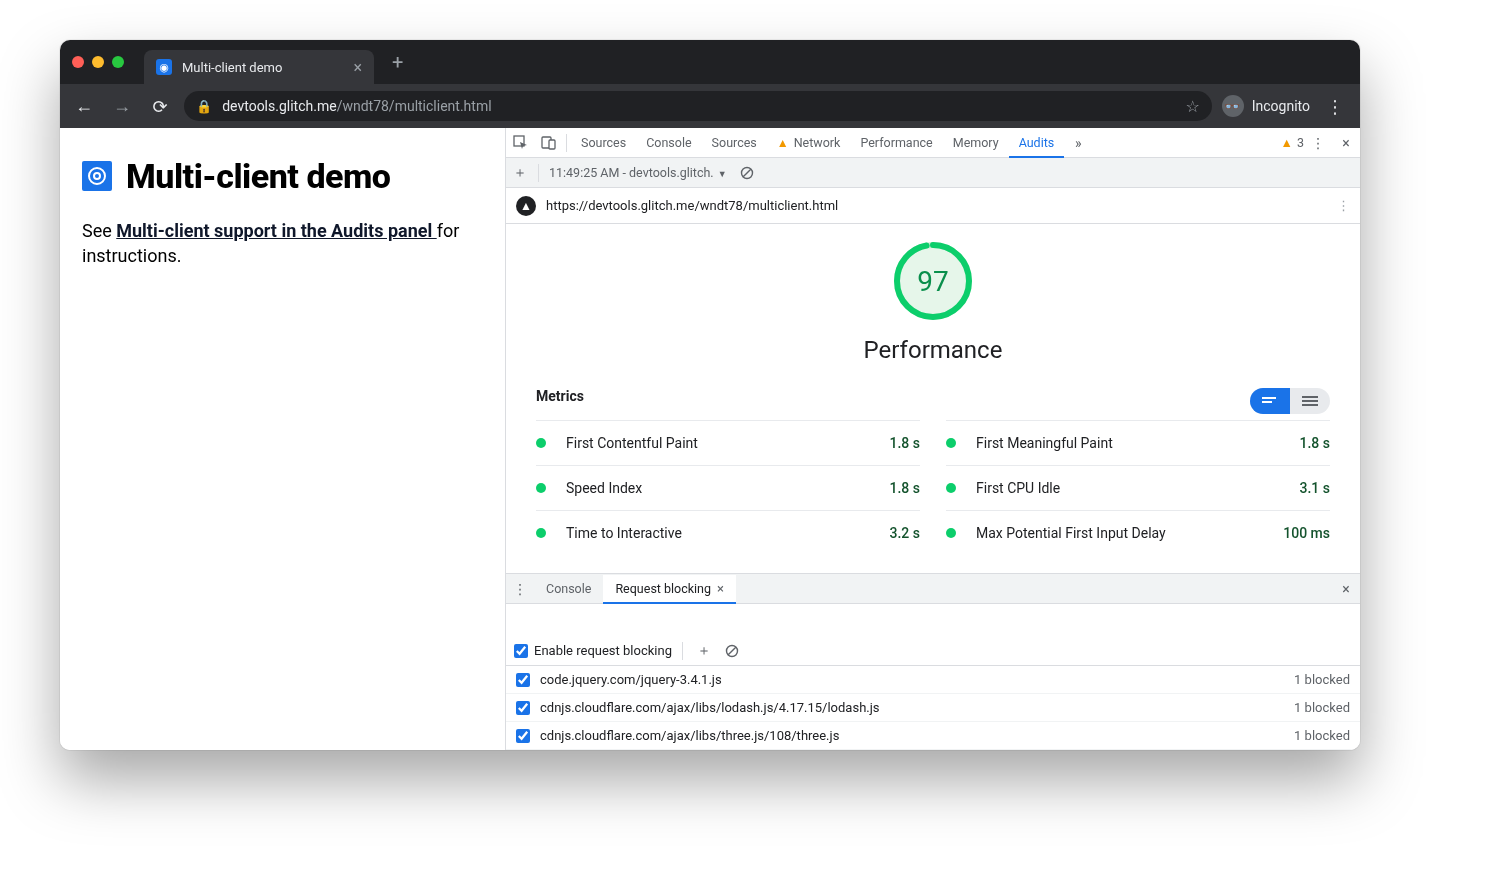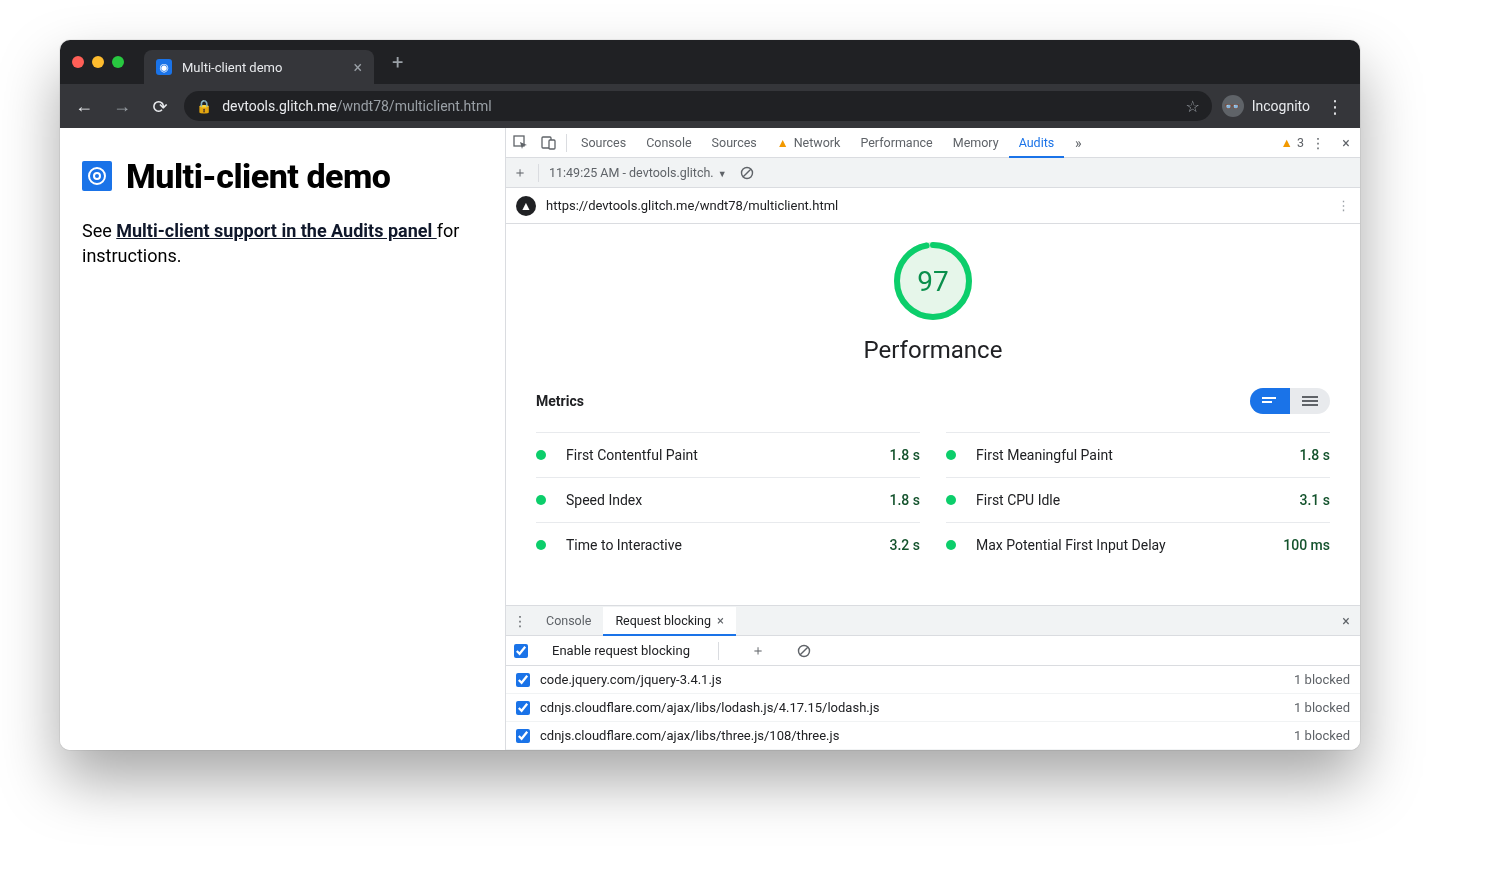--- a/index.html
+++ b/index.html
@@ -118,38 +118,38 @@
   
   .audits-body{flex:1;overflow:auto;padding:16px 30px 16px;}
   .gauge-wrap{display:flex;flex-direction:column;align-items:center;margin-bottom:24px;}
   .gauge{position:relative;width:82px;height:82px;}
   .gauge svg{transform:rotate(-90deg);}
   .gauge-bg{fill:#e6f6ea;}
   .gauge-track{stroke:#c8ead0;stroke-width:6;fill:none;}
   .gauge-fill{stroke:#0cce6b;stroke-width:6;fill:none;stroke-linecap:round;}
   .gauge-num{position:absolute;inset:0;display:flex;align-items:center;justify-content:center;font-size:28px;font-weight:400;color:#0a8f4c;}
   .gauge-label{margin-top:14px;font-size:24px;color:#202124;}
-  .metrics-head{display:flex;align-items:center;justify-content:space-between;margin:4px 0 18px;gap:16px;}
+  .metrics-head{display:flex;align-items:flex-start;justify-content:space-between;margin:4px 0 6px;gap:16px;}
   .metrics-title{font-size:14px;font-weight:700;color:#202124;}
   .view-toggle{display:flex;background:#e8eaed;border-radius:16px;overflow:hidden;}
   .view-toggle .vt{width:40px;height:26px;display:flex;align-items:center;justify-content:center;cursor:pointer;color:#5f6368;}
   .view-toggle .vt.active{background:#1a73e8;color:#fff;}
   .metrics-grid{display:grid;grid-template-columns:1fr 1fr;column-gap:26px;}
   .metric-row{display:flex;align-items:center;padding:14px 0;border-top:1px solid #e8eaed;font-size:14px;color:#202124;gap:20px;}
   .metric-dot{width:10px;height:10px;border-radius:50%;background:#0cce6b;flex-shrink:0;}
   .metric-name{flex:1;}
   .metric-val{color:#14532d;font-weight:500;white-space:nowrap;}
   
   .drawer{border-top:1px solid #dadce0;display:flex;flex-direction:column;}
   .drawer-tabs{height:30px;background:#f1f3f4;display:flex;align-items:center;border-bottom:1px solid #dadce0;font-size:12.5px;color:#5f6368;}
   .drawer-tabs .tabbtn{padding:0 12px;height:100%;display:flex;align-items:center;gap:6px;cursor:pointer;}
   .drawer-tabs .tabbtn.active{background:#fff;color:#202124;border-bottom:2px solid #1a73e8;margin-bottom:-1px;}
   .drawer-tabs .close-x{font-size:13px;color:#5f6368;}
   .drawer-tabs .spacer{flex:1;}
-  .drawer-toolbar{height:30px;display:flex;align-items:center;padding:0 8px;border-bottom:1px solid #dadce0;font-size:13px;color:#202124;gap:24px;}
+  .drawer-toolbar{height:30px;display:flex;align-items:center;padding:0 8px;border-bottom:1px solid #dadce0;font-size:13px;color:#202124;gap:6px;margin-top:32px;}
   .chk{width:14px;height:14px;accent-color:#1a73e8;}
   .block-list{}
   .block-row{display:flex;align-items:center;padding:6px 10px;font-size:13px;color:#202124;gap:10px;border-bottom:1px solid #f1f3f4;}
   .block-row .count{margin-left:auto;color:#5f6368;}
 </style>
 </head>
 <body>
 
 <div class="outer-wrap">
 <div class="browser-window">

